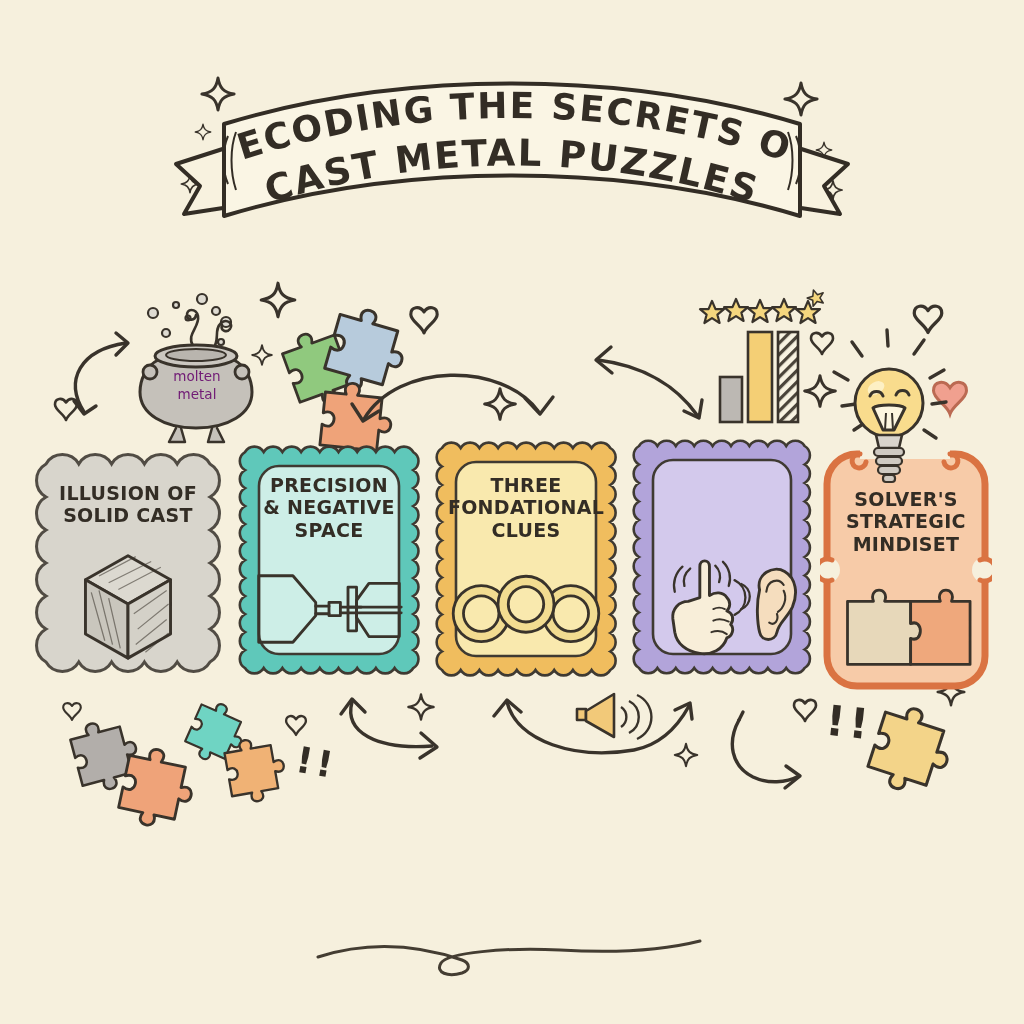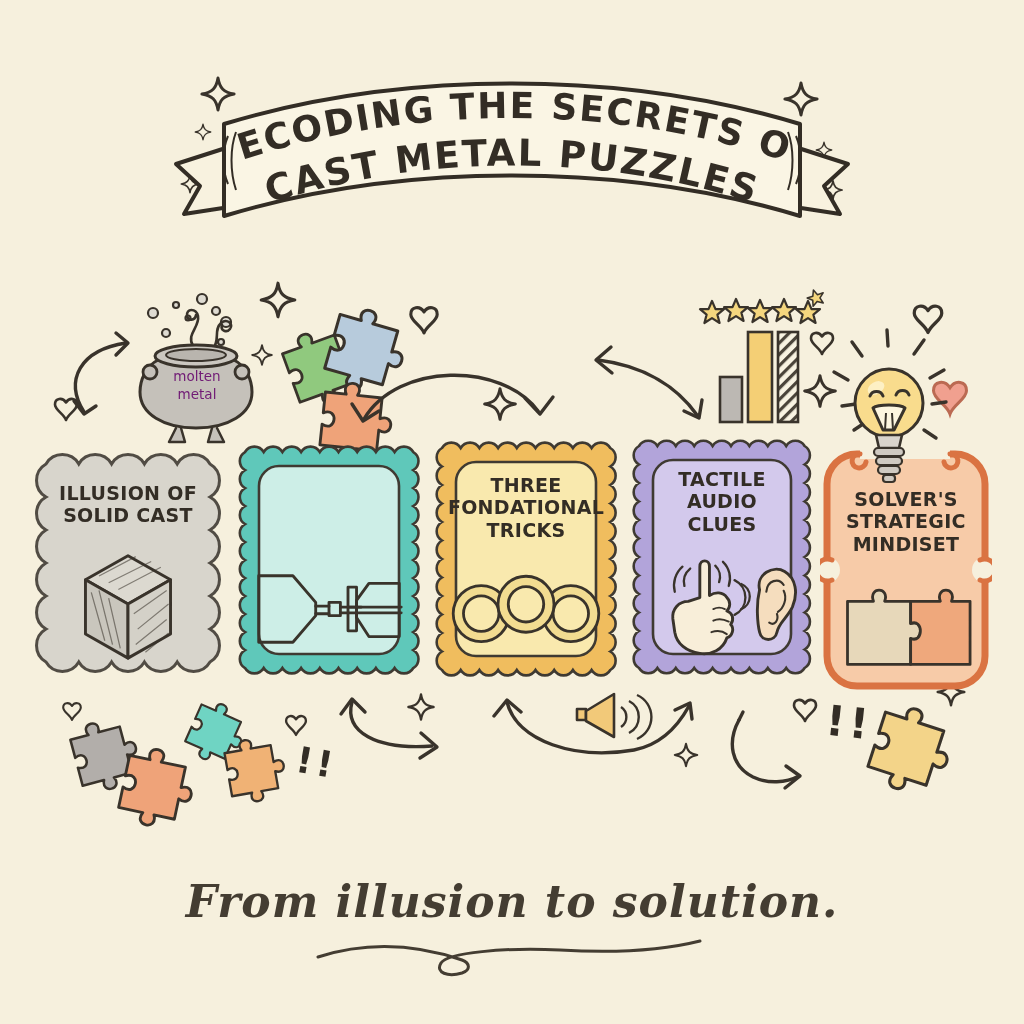--- a/index.html
+++ b/index.html
@@ -209,58 +209,58 @@
         <path d="M66,72 L100,48 M70,88 L102,62 M68,104 L100,78 M78,112 L102,92"></path>
       </g>
     </svg>
   </div>
 
   <div class="card" style="left:233px;top:440px;width:192px;height:240px">
     <svg class="card-bg" viewBox="0 0 192 240">
       <path class="scallop-path" fill="#5fc8ba" stroke="#3f3a32" stroke-width="2.6" d="M12,12 a10.8,10.8 0 0 1 18.7,0 a10.8,10.8 0 0 1 18.7,0 a10.8,10.8 0 0 1 18.7,0 a10.8,10.8 0 0 1 18.7,0 a10.8,10.8 0 0 1 18.7,0 a10.8,10.8 0 0 1 18.7,0 a10.8,10.8 0 0 1 18.7,0 a10.8,10.8 0 0 1 18.7,0 a10.8,10.8 0 0 1 18.7,0 a10.4,10.4 0 0 1 0,18.0 a10.4,10.4 0 0 1 0,18.0 a10.4,10.4 0 0 1 0,18.0 a10.4,10.4 0 0 1 0,18.0 a10.4,10.4 0 0 1 0,18.0 a10.4,10.4 0 0 1 0,18.0 a10.4,10.4 0 0 1 0,18.0 a10.4,10.4 0 0 1 0,18.0 a10.4,10.4 0 0 1 0,18.0 a10.4,10.4 0 0 1 0,18.0 a10.4,10.4 0 0 1 0,18.0 a10.4,10.4 0 0 1 0,18.0 a10.8,10.8 0 0 1 -18.7,0 a10.8,10.8 0 0 1 -18.7,0 a10.8,10.8 0 0 1 -18.7,0 a10.8,10.8 0 0 1 -18.7,0 a10.8,10.8 0 0 1 -18.7,0 a10.8,10.8 0 0 1 -18.7,0 a10.8,10.8 0 0 1 -18.7,0 a10.8,10.8 0 0 1 -18.7,0 a10.8,10.8 0 0 1 -18.7,0 a10.4,10.4 0 0 1 0,-18.0 a10.4,10.4 0 0 1 0,-18.0 a10.4,10.4 0 0 1 0,-18.0 a10.4,10.4 0 0 1 0,-18.0 a10.4,10.4 0 0 1 0,-18.0 a10.4,10.4 0 0 1 0,-18.0 a10.4,10.4 0 0 1 0,-18.0 a10.4,10.4 0 0 1 0,-18.0 a10.4,10.4 0 0 1 0,-18.0 a10.4,10.4 0 0 1 0,-18.0 a10.4,10.4 0 0 1 0,-18.0 a10.4,10.4 0 0 1 0,-18.0 Z"></path>
       <rect x="26" y="26" width="140" height="188" rx="20" fill="#cdeee7" stroke="#3f3a32" stroke-width="2.6"></rect>
     </svg>
+    <div class="card-title" style="top:34px;font-size:19px">PRECISION
+&amp; NEGATIVE
+SPACE</div>
     <svg class="card-icon" style="left:20px;top:130px" width="152" height="78" viewBox="0 0 160 82">
       <g stroke="#39332b" stroke-width="3" fill="none" stroke-linejoin="round" stroke-linecap="round">
         <path d="M6,26 L6,6 L42,6 L66,34 L66,48 L42,76 L6,76 Z"></path>
         <path d="M66,38 L80,38 M66,46 L80,46"></path>
         <rect x="80" y="34" width="12" height="14"></rect>
         <path d="M92,39 L156,39 M92,45 L156,45"></path>
         <rect x="100" y="18" width="9" height="46"></rect>
         <path d="M154,14 L122,14 L109,32 L109,50 L122,70 L154,70 Z"></path>
         <path d="M114,39 L100,39"></path>
       </g>
     </svg>
   </div>
 
   <div class="card" style="left:430px;top:436px;width:192px;height:246px">
     <svg class="card-bg" viewBox="0 0 192 246">
       <path class="scallop-path" fill="#f0bd5e" stroke="#3f3a32" stroke-width="2.6" d="M12,12 a10.8,10.8 0 0 1 18.7,0 a10.8,10.8 0 0 1 18.7,0 a10.8,10.8 0 0 1 18.7,0 a10.8,10.8 0 0 1 18.7,0 a10.8,10.8 0 0 1 18.7,0 a10.8,10.8 0 0 1 18.7,0 a10.8,10.8 0 0 1 18.7,0 a10.8,10.8 0 0 1 18.7,0 a10.8,10.8 0 0 1 18.7,0 a10.7,10.7 0 0 1 0,18.5 a10.7,10.7 0 0 1 0,18.5 a10.7,10.7 0 0 1 0,18.5 a10.7,10.7 0 0 1 0,18.5 a10.7,10.7 0 0 1 0,18.5 a10.7,10.7 0 0 1 0,18.5 a10.7,10.7 0 0 1 0,18.5 a10.7,10.7 0 0 1 0,18.5 a10.7,10.7 0 0 1 0,18.5 a10.7,10.7 0 0 1 0,18.5 a10.7,10.7 0 0 1 0,18.5 a10.7,10.7 0 0 1 0,18.5 a10.8,10.8 0 0 1 -18.7,0 a10.8,10.8 0 0 1 -18.7,0 a10.8,10.8 0 0 1 -18.7,0 a10.8,10.8 0 0 1 -18.7,0 a10.8,10.8 0 0 1 -18.7,0 a10.8,10.8 0 0 1 -18.7,0 a10.8,10.8 0 0 1 -18.7,0 a10.8,10.8 0 0 1 -18.7,0 a10.8,10.8 0 0 1 -18.7,0 a10.7,10.7 0 0 1 0,-18.5 a10.7,10.7 0 0 1 0,-18.5 a10.7,10.7 0 0 1 0,-18.5 a10.7,10.7 0 0 1 0,-18.5 a10.7,10.7 0 0 1 0,-18.5 a10.7,10.7 0 0 1 0,-18.5 a10.7,10.7 0 0 1 0,-18.5 a10.7,10.7 0 0 1 0,-18.5 a10.7,10.7 0 0 1 0,-18.5 a10.7,10.7 0 0 1 0,-18.5 a10.7,10.7 0 0 1 0,-18.5 a10.7,10.7 0 0 1 0,-18.5 Z"></path>
       <rect x="26" y="26" width="140" height="194" rx="20" fill="#f9e9ae" stroke="#3f3a32" stroke-width="2.6"></rect>
     </svg>
     <div class="card-title" style="top:38px;font-size:19px">THREE
 FONDATIONAL
-TRICKS</div>
+CLUES</div>
     <svg class="card-icon" style="left:12px;top:124px" width="168" height="96" viewBox="0 0 180 100">
       <g fill="#f2dc91" fill-rule="evenodd" stroke="#39332b" stroke-width="3">
         <path d="M12,56 a30,30 0 1 0 60,0 a30,30 0 1 0 -60,0 M23,56 a19,19 0 1 1 38,0 a19,19 0 1 1 -38,0"></path>
         <path d="M108,56 a30,30 0 1 0 60,0 a30,30 0 1 0 -60,0 M119,56 a19,19 0 1 1 38,0 a19,19 0 1 1 -38,0"></path>
         <path d="M60,46 a30,30 0 1 0 60,0 a30,30 0 1 0 -60,0 M71,46 a19,19 0 1 1 38,0 a19,19 0 1 1 -38,0"></path>
       </g>
     </svg>
   </div>
 
   <div class="card" style="left:627px;top:434px;width:190px;height:246px">
     <svg class="card-bg" viewBox="0 0 190 246">
       <path class="scallop-path" fill="#b2a4da" stroke="#3f3a32" stroke-width="2.6" d="M12,12 a10.7,10.7 0 0 1 18.4,0 a10.7,10.7 0 0 1 18.4,0 a10.7,10.7 0 0 1 18.4,0 a10.7,10.7 0 0 1 18.4,0 a10.7,10.7 0 0 1 18.4,0 a10.7,10.7 0 0 1 18.4,0 a10.7,10.7 0 0 1 18.4,0 a10.7,10.7 0 0 1 18.4,0 a10.7,10.7 0 0 1 18.4,0 a10.7,10.7 0 0 1 0,18.5 a10.7,10.7 0 0 1 0,18.5 a10.7,10.7 0 0 1 0,18.5 a10.7,10.7 0 0 1 0,18.5 a10.7,10.7 0 0 1 0,18.5 a10.7,10.7 0 0 1 0,18.5 a10.7,10.7 0 0 1 0,18.5 a10.7,10.7 0 0 1 0,18.5 a10.7,10.7 0 0 1 0,18.5 a10.7,10.7 0 0 1 0,18.5 a10.7,10.7 0 0 1 0,18.5 a10.7,10.7 0 0 1 0,18.5 a10.7,10.7 0 0 1 -18.4,0 a10.7,10.7 0 0 1 -18.4,0 a10.7,10.7 0 0 1 -18.4,0 a10.7,10.7 0 0 1 -18.4,0 a10.7,10.7 0 0 1 -18.4,0 a10.7,10.7 0 0 1 -18.4,0 a10.7,10.7 0 0 1 -18.4,0 a10.7,10.7 0 0 1 -18.4,0 a10.7,10.7 0 0 1 -18.4,0 a10.7,10.7 0 0 1 0,-18.5 a10.7,10.7 0 0 1 0,-18.5 a10.7,10.7 0 0 1 0,-18.5 a10.7,10.7 0 0 1 0,-18.5 a10.7,10.7 0 0 1 0,-18.5 a10.7,10.7 0 0 1 0,-18.5 a10.7,10.7 0 0 1 0,-18.5 a10.7,10.7 0 0 1 0,-18.5 a10.7,10.7 0 0 1 0,-18.5 a10.7,10.7 0 0 1 0,-18.5 a10.7,10.7 0 0 1 0,-18.5 a10.7,10.7 0 0 1 0,-18.5 Z"></path>
       <rect x="26" y="26" width="138" height="194" rx="20" fill="#d3c9ec" stroke="#3f3a32" stroke-width="2.6"></rect>
     </svg>
-    <div class="card-title" style="top:34px;font-size:19px">TACTILE
-AUDIO
-CLUES</div>
     <svg class="card-icon" style="left:15px;top:118px" width="160" height="118" viewBox="0 0 166 120">
       <g>
         <path d="M60,46 L60,14 C60,6 70,6 70,14 L70,44 C76,40 84,40 88,46 C92,50 92,56 88,60 C94,62 96,68 92,74 C96,78 94,86 88,88 C84,100 72,106 60,104 C46,102 36,94 34,82 L32,68 C31,58 38,50 48,50 Z" fill="#f8eed9" stroke="#39332b" stroke-width="3" stroke-linejoin="round"></path>
         <g stroke="#39332b" stroke-width="2" fill="none" stroke-linecap="round">
           <path d="M74,58 C78,56 82,56 86,58 M74,70 C78,68 84,68 90,71 M72,82 C78,80 84,81 88,84"></path>
         </g>
         <g stroke="#39332b" stroke-width="2.4" fill="none" stroke-linecap="round">
           <path d="M44,34 A18,18 0 0 1 50,16 M34,40 A26,26 0 0 1 42,14"></path>
           <path d="M80,30 A16,16 0 0 0 76,13 M90,34 A24,24 0 0 0 84,9"></path>
         </g>
@@ -319,15 +319,14 @@
       <rect x="52" y="139" width="26" height="8" rx="4"></rect>
       <rect x="54" y="148" width="22" height="8" rx="4"></rect>
       <rect x="59" y="157" width="12" height="7" rx="3"></rect>
     </g>
   </svg>
 
   <div class="cauldron-label">molten
 metal</div>
   <div class="exclaim exclaim-left">!!</div>
   <div class="exclaim exclaim-right">!!</div>
-  <div class="tagline">From illusion to solution.</div>
 
 </div>
 
 </body></html>

